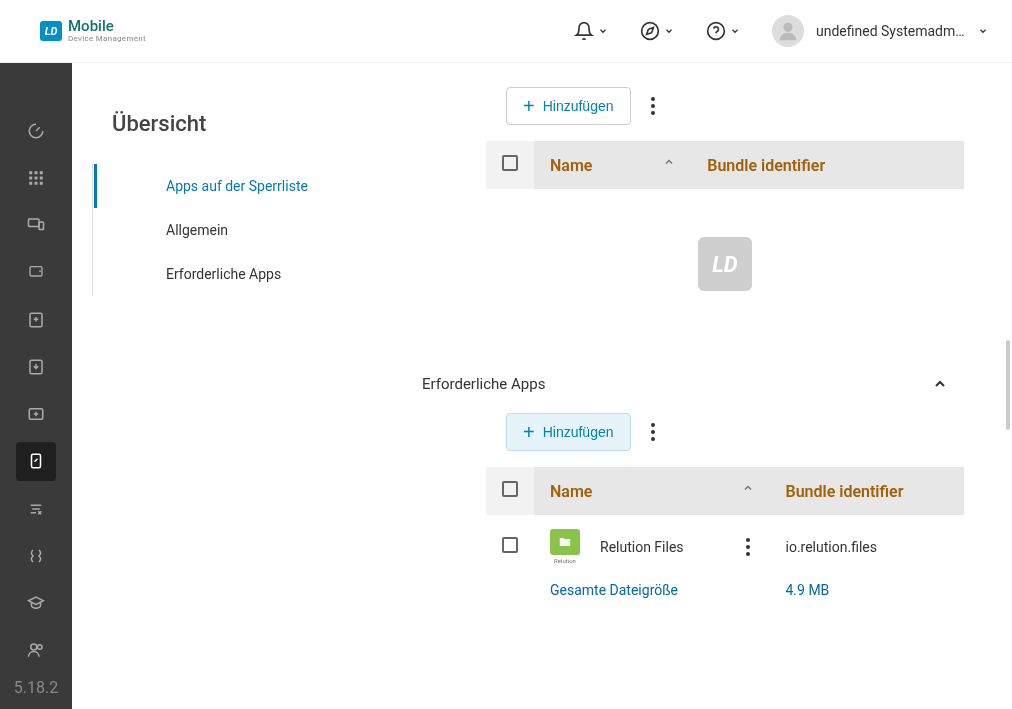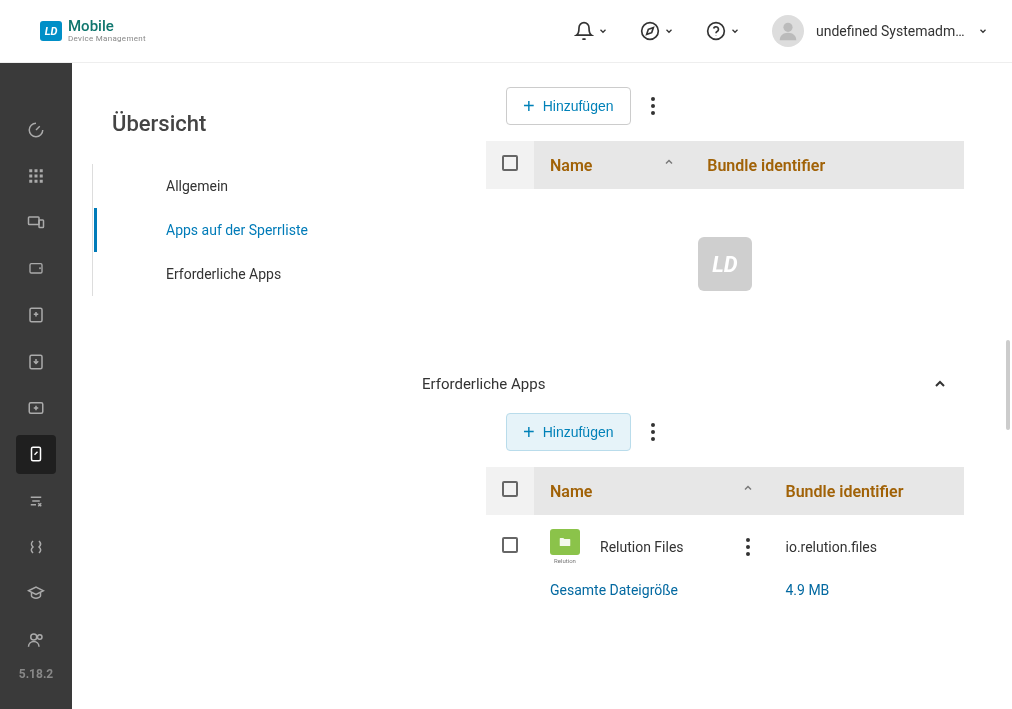--- a/index.html
+++ b/index.html
@@ -122,24 +122,23 @@
     cursor: pointer;
     color: #aaa;
     border-radius: 4px;
   }
   .rail-item.active {
     background: #1f1f1f;
     color: #fff;
   }
   .rail-version {
     margin-top: auto;
-    margin-bottom: 28px;
-    font-size: 12px;
+    margin-bottom: 12px;
+    font-size: 16px;
     color: #888;
-    font-weight: bold;
   }
 
   
   .sidebar {
     position: absolute;
     top: 63px;
     left: 72px;
     width: 318px;
     height: calc(100% - 63px);
     background: #fff;
@@ -496,22 +495,22 @@
         <path d="M2 21c0-4 3-7 7-7s7 3 7 7"></path>
         <circle cx="17" cy="8" r="3"></circle>
       </svg>
   </div>
   <div class="rail-version">5.18.2</div>
 </div>
 
 <div class="sidebar">
   <h1 class="page-title">Übersicht</h1>
   <div class="nav-container">
+    <div class="nav-sub active">Apps auf der Sperrliste</div>
     <div class="nav-sub">Allgemein</div>
-    <div class="nav-sub active">Apps auf der Sperrliste</div>
     <div class="nav-sub">Erforderliche Apps</div>
   </div>
 </div>
 
 <div class="main">
 
   <div class="panel">
     <div class="toolbar">
       <button class="btn-add">
         <span class="plus">+</span>

